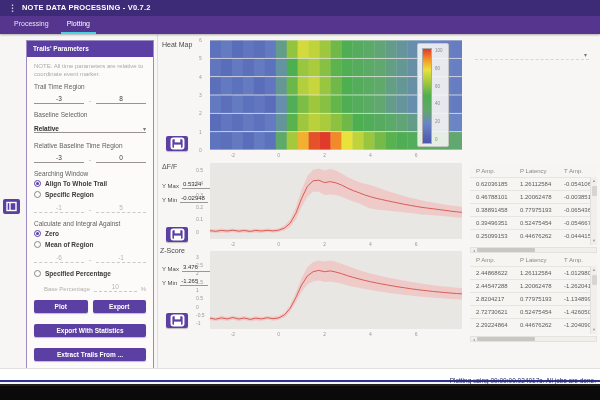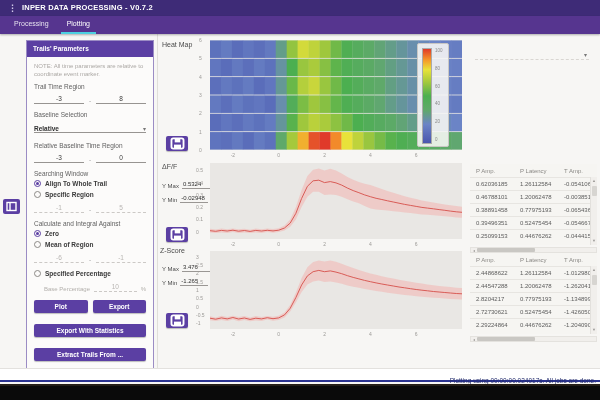--- a/index.html
+++ b/index.html
@@ -86,21 +86,21 @@
     border-top:1px solid #e3e1de; border-bottom:2px solid #2b3390; text-align:right; }
   #statusbar span { font-size:6.5px; color:#252e6e; line-height:11px; padding-right:4px; }
   #taskbar { position:absolute; left:0; top:384px; width:600px; height:16px; background:#0a0a0a;
     border-top:2px solid #241e18; }
 </style>
 </head>
 <body>
 
 <div id="titlebar">
   <span class="dots">⋮</span>
-  <span>INPER DATA PROCESSING - V0.7.2</span>
+  <span>NOTE DATA PROCESSING - V0.7.2</span>
 </div>
 
 <div id="menubar">
   <span class="menu-item">Processing</span>
   <span class="menu-item active">Plotting</span>
 </div>
 
 <div id="main">
   <div id="vdivider"></div>
 

